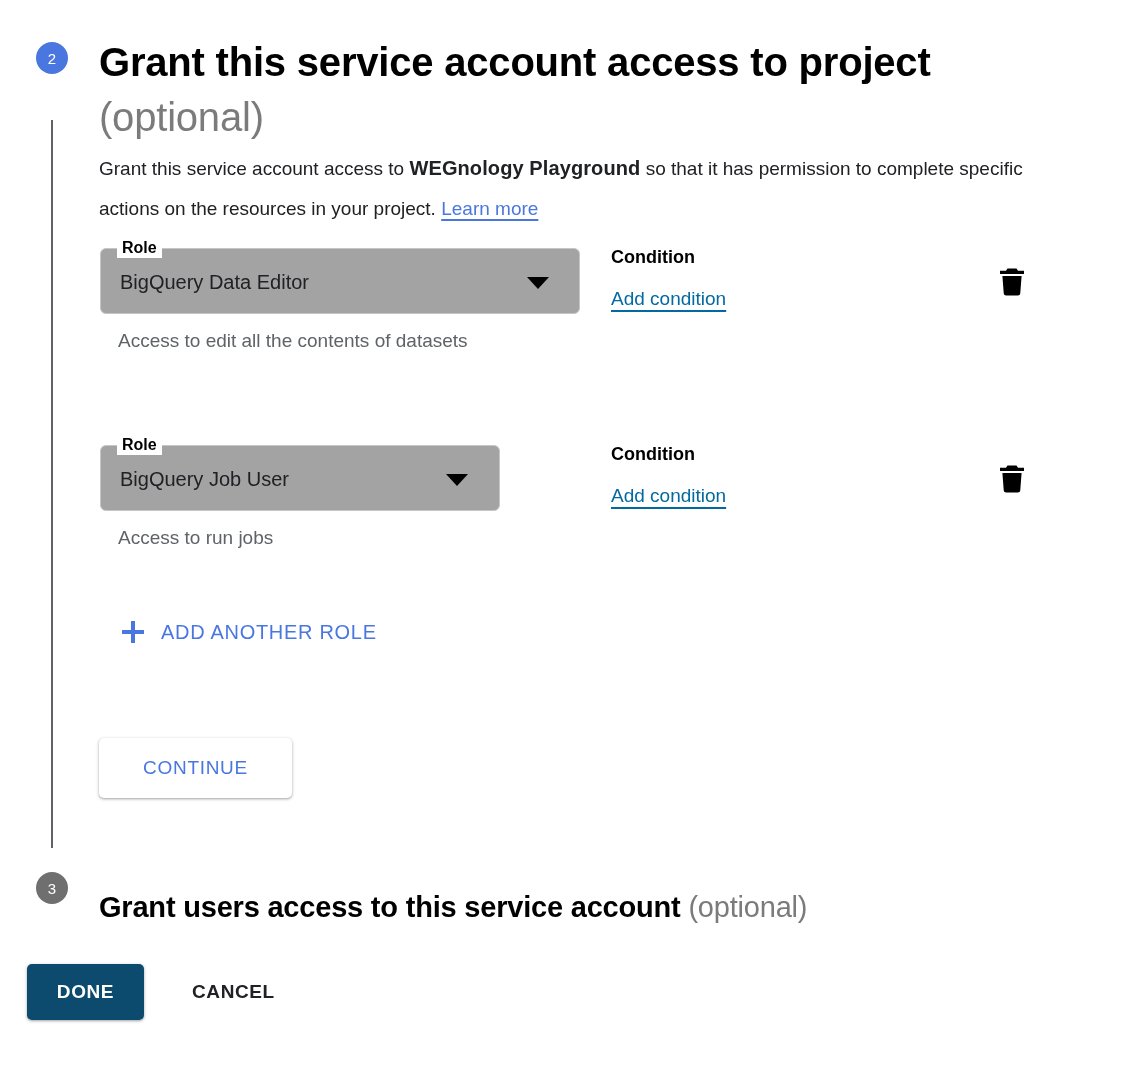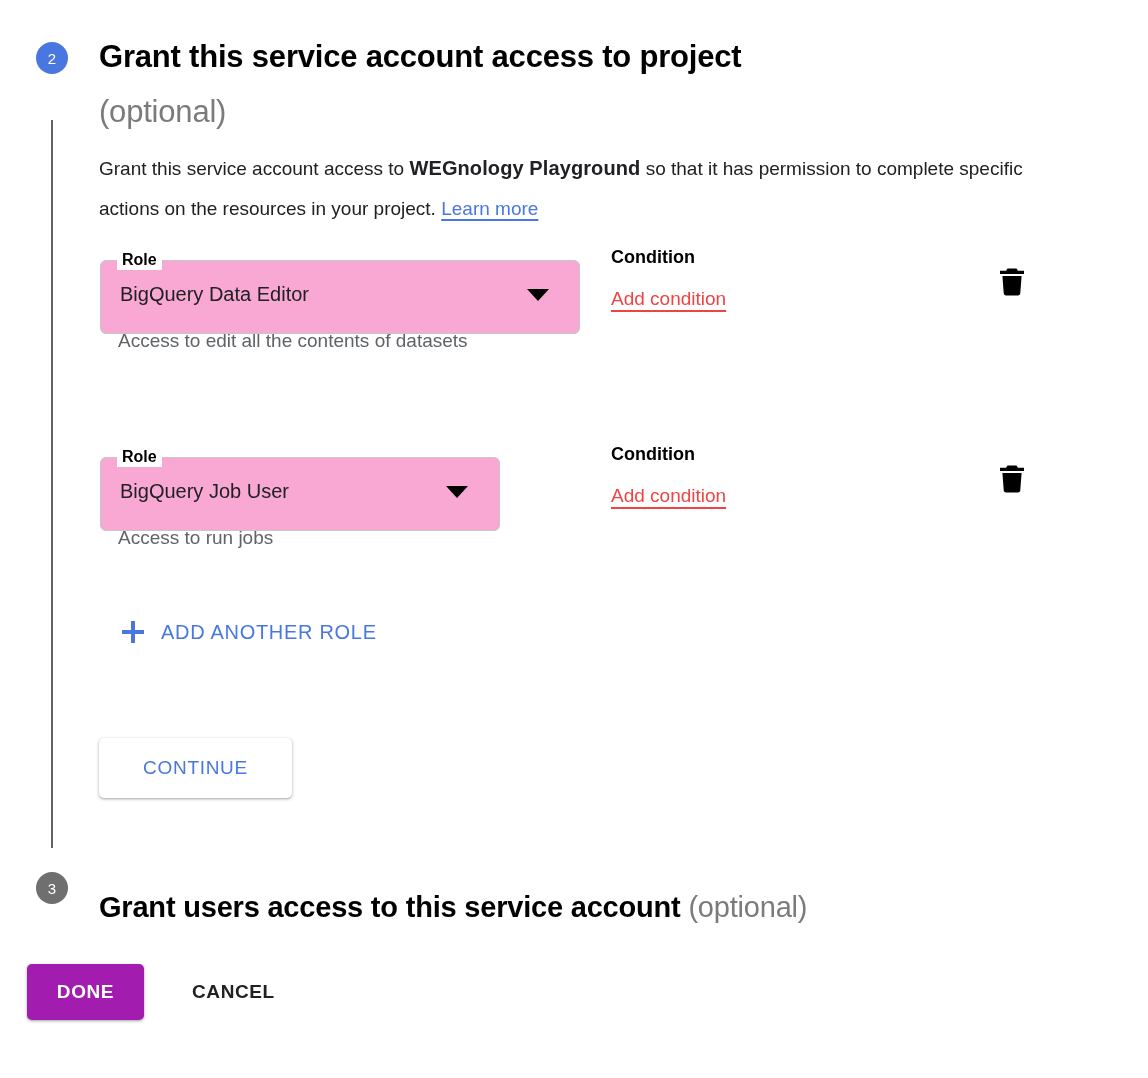--- a/index.html
+++ b/index.html
@@ -49,21 +49,21 @@
     height: 728px;
     background: #5f6368;
   }
 
   
   .step2-heading {
     position: absolute;
     left: 99px;
     top: 8px;
     width: 880px;
-    font-size: 31px;
+    font-size: 40px;
     font-weight: 700;
     line-height: 55px;
     letter-spacing: -0.2px;
     color: #000000;
   }
   .optional {
     color: #7b7b7b;
     font-weight: 400;
   }
 
@@ -111,26 +111,26 @@
     position: absolute;
     left: 0;
     width: 1100px;
   }
   .role-row.row-0 { top: 248px; }
   .role-row.row-1 { top: 445px; }
 
   .role-field {
     position: absolute;
     left: 100px;
-    top: 12px;
-    height: 74px;
+    top: 0;
+    height: 66px;
     border: 1px solid #c4c7c5;
     border-radius: 6px;
     box-sizing: border-box;
-    background: #f9a8d4;
+    background: #a3a3a3;
   }
   .role-field.w-wide  { width: 480px; }
   .role-field.w-narrow{ width: 400px; }
 
   .role-legend {
     position: absolute;
     left: 16px;
     top: -11px;
     background: #ffffff;
     padding: 0 5px;
@@ -179,21 +179,21 @@
   .condition-label {
     font-size: 18px;
     font-weight: 700;
     color: #000000;
     line-height: 26px;
   }
   a.add-condition {
     display: inline-block;
     margin-top: 17px;
     font-size: 19px;
-    color: #ef4444;
+    color: #0369a1;
     text-decoration: underline;
     text-underline-offset: 5px;
     text-decoration-thickness: 2px;
     line-height: 24px;
   }
 
   
   .trash-btn {
     position: absolute;
     left: 994px;
@@ -265,21 +265,21 @@
     cursor: pointer;
   }
 
   
   .done-btn {
     position: absolute;
     left: 27px;
     top: 964px;
     width: 117px;
     height: 56px;
-    background: #a21caf;
+    background: #0c4a6e;
     color: #ffffff;
     border: none;
     border-radius: 5px;
     box-shadow: 0 1px 2px rgba(60,64,67,0.3), 0 1px 3px 1px rgba(60,64,67,0.15);
     font-size: 19px;
     font-weight: 700;
     letter-spacing: 0.6px;
     font-family: "Liberation Sans", sans-serif;
     cursor: pointer;
   }

